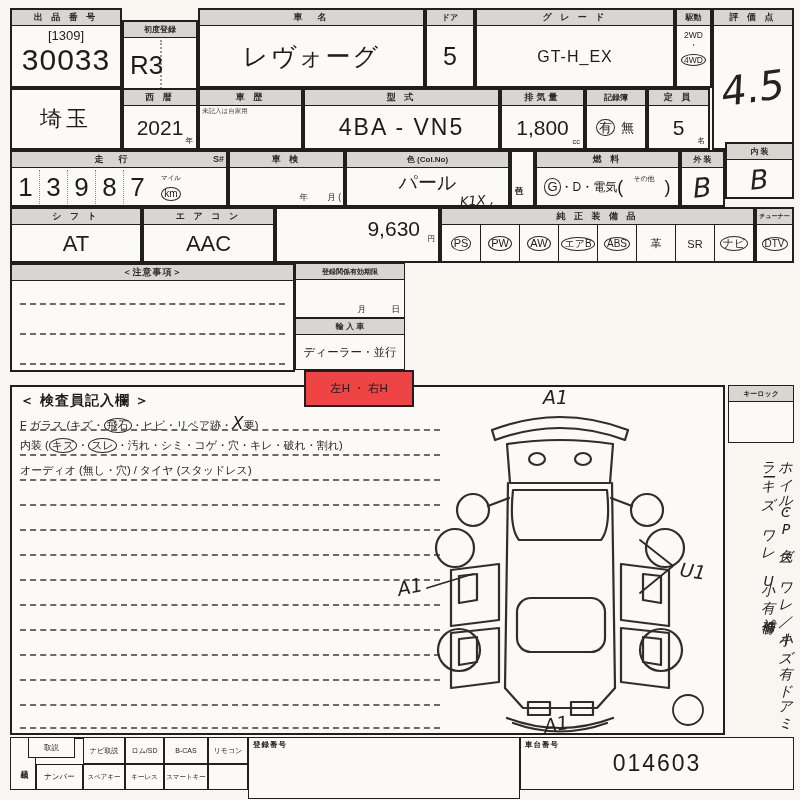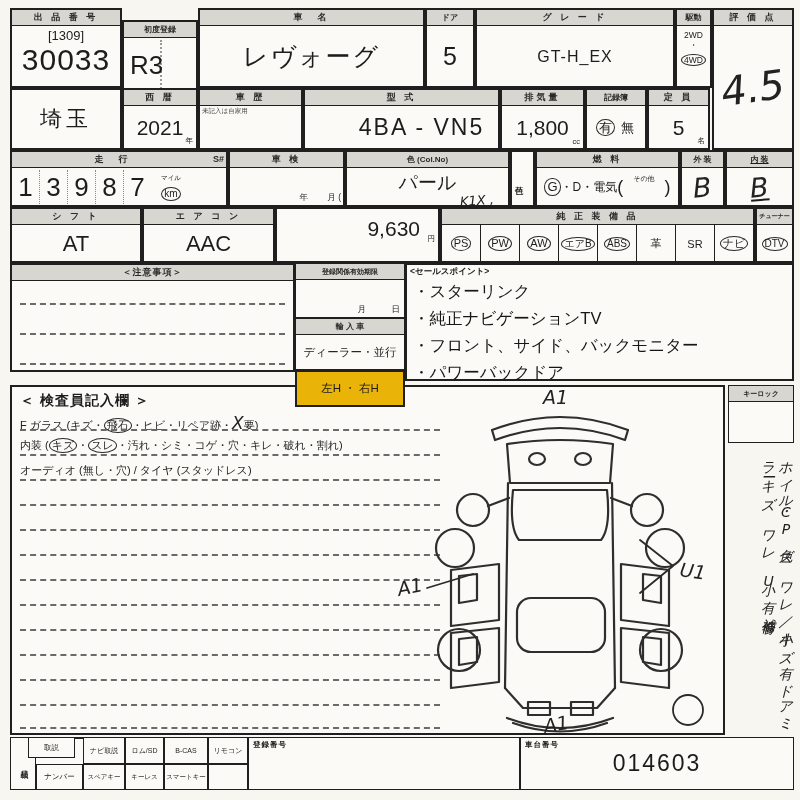--- a/index.html
+++ b/index.html
@@ -90,21 +90,21 @@
 
   <div class="abs cell" style="left:198px;top:88px;width:105px;height:62px;">
     <div class="hdr">車 歴</div>
     <div class="body">
       <div style="font-size:6.5px;margin:1px 0 0 2px;color:#444;">未記入は自家用</div>
     </div>
   </div>
 
   <div class="abs cell" style="left:303px;top:88px;width:197px;height:62px;">
     <div class="hdr">型 式</div>
-    <div class="body cv" style="font-size:23px;letter-spacing:2px;padding-left:20px;">4BA - VN5</div>
+    <div class="body cv" style="font-size:23px;letter-spacing:2px;">4BA - VN5</div>
   </div>
 
   <div class="abs cell" style="left:500px;top:88px;width:85px;height:62px;">
     <div class="hdr">排気量</div>
     <div class="body cv" style="font-size:21px;">1,800</div>
     <div class="unit">cc</div>
   </div>
 
   <div class="abs cell" style="left:585px;top:88px;width:62px;height:62px;">
     <div class="hdr sm">記録簿</div>
@@ -168,21 +168,21 @@
     </div>
   </div>
 
   <div class="abs cell" style="left:680px;top:150px;width:45px;height:57px;">
     <div class="hdr sm">外 装</div>
     <div class="body cv">
         <span class="hand" style="font-size:27px;transform:rotate(-5deg);">B</span>
       </div>
   </div>
 
-  <div class="abs cell" style="left:725px;top:150px;width:69px;height:57px;text-decoration:underline;">
+  <div class="abs cell" style="left:725px;top:142px;width:69px;height:57px;">
     <div class="hdr sm">内 装</div>
     <div class="body cv">
         <span class="hand" style="font-size:27px;transform:rotate(-5deg);">B</span>
       </div>
   </div>
 
   <div class="abs cell" style="left:142px;top:207px;width:133px;height:56px;">
     <div class="hdr">エ ア コ ン</div>
     <div class="body cv" style="font-size:22px;">AAC</div>
   </div>
@@ -250,33 +250,24 @@
     <div class="body">
       <div style="position:absolute;right:4px;bottom:2px;font-size:8.5px;">月　　　日</div>
     </div>
   </div>
 
   <div class="abs cell thin" style="left:295px;top:318px;width:110px;height:52px;">
     <div class="hdr sm">輸 入 車</div>
     <div class="body cv" style="font-size:11.5px;white-space:nowrap;">ディーラー・並行</div>
   </div>
 
-  <div class="abs cell" style="left:295px;top:370px;width:110px;height:37px;background:#eab308;z-index:5;">
+  <div class="abs cell" style="left:304px;top:370px;width:110px;height:37px;background:#ef4444;z-index:5;">
     <div class="cv" style="height:100%;font-size:11.5px;">左H ・ 右H</div>
   </div>
 
-  <div class="abs cell" style="left:405px;top:263px;width:389px;height:118px;">
-    <div style="font-size:8.5px;font-weight:bold;margin:1px 0 0 3px;">&lt;セールスポイント&gt;</div>
-    <div style="margin-left:6px;">
-      <div class="salesitem">・スターリンク</div>
-      <div class="salesitem">・純正ナビゲーションTV</div>
-      <div class="salesitem">・フロント、サイド、バックモニター</div>
-      <div class="salesitem">・パワーバックドア</div>
-    </div>
-  </div>
 
   <div class="abs cell" style="left:10px;top:385px;width:715px;height:350px;">
     <div style="font-size:14px;font-weight:bold;margin:5px 0 2px 8px;letter-spacing:1px;">＜ 検査員記入欄 ＞</div>
 
     <div class="insline" style="position:absolute;left:8px;top:26px;">
       <span>F ガラス (キズ・</span><span class="hc">飛石</span><span>・ヒビ・リペア跡・</span><span class="hand" style="font-size:17px;">X</span><span>要)</span>
     </div>
     <div class="dline" style="left:8px;width:420px;top:42px;"></div>
 
     <div class="insline" style="position:absolute;left:8px;top:51px;">
@@ -373,21 +364,21 @@
   <div class="abs cell thin cv" style="left:125px;top:737px;width:39px;height:27px;font-size:7px;">ロム/SD</div>
   <div class="abs cell thin cv" style="left:164px;top:737px;width:44px;height:27px;font-size:7px;">B-CAS</div>
   <div class="abs cell thin cv" style="left:208px;top:737px;width:40px;height:27px;font-size:7px;">リモコン</div>
 
   <div class="abs cell thin cv" style="left:36px;top:764px;width:47px;height:26px;font-size:7.5px;">ナンバー</div>
   <div class="abs cell thin cv" style="left:83px;top:764px;width:42px;height:26px;font-size:6.5px;">スペアキー</div>
   <div class="abs cell thin cv" style="left:125px;top:764px;width:39px;height:26px;font-size:6.5px;">キーレス</div>
   <div class="abs cell thin cv" style="left:164px;top:764px;width:44px;height:26px;font-size:6.5px;">スマートキー</div>
   <div class="abs cell thin" style="left:208px;top:764px;width:40px;height:26px;"></div>
 
-  <div class="abs cell thin" style="left:248px;top:737px;width:272px;height:53px;">
+  <div class="abs cell thin" style="left:248px;top:737px;width:272px;height:62px;">
     <div style="font-size:7.5px;font-weight:bold;margin:2px 0 0 4px;letter-spacing:1px;">登録番号</div>
   </div>
 
   <div class="abs cell thin" style="left:520px;top:737px;width:274px;height:53px;">
     <div style="font-size:7.5px;font-weight:bold;margin:2px 0 0 4px;letter-spacing:1px;">車台番号</div>
     <div style="text-align:center;font-size:23px;letter-spacing:2px;">014603</div>
   </div>
 
 </div>
 

